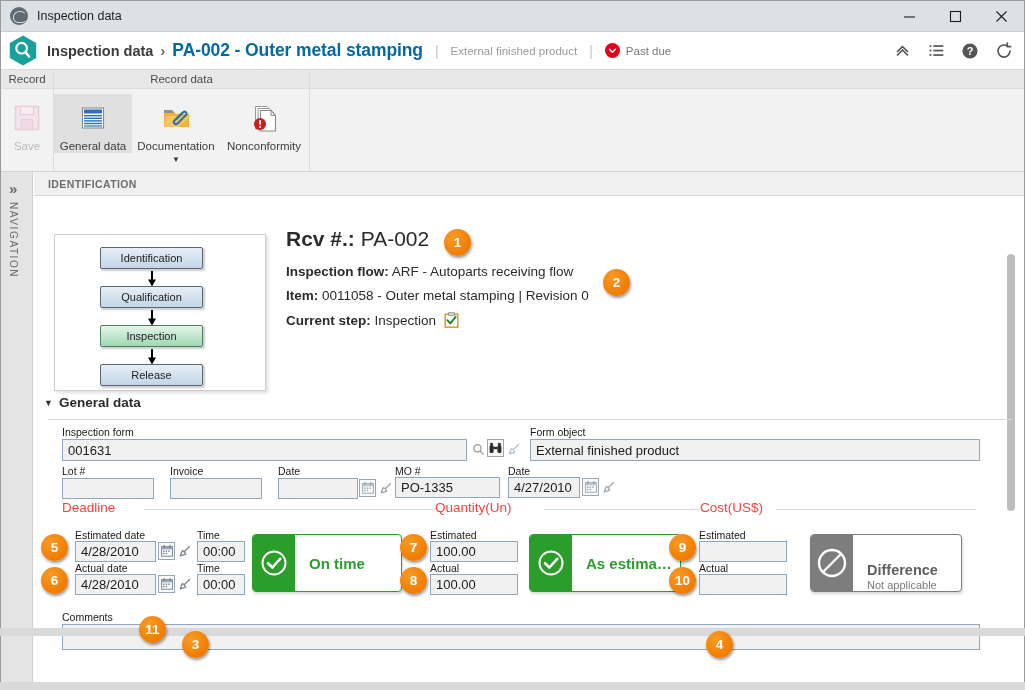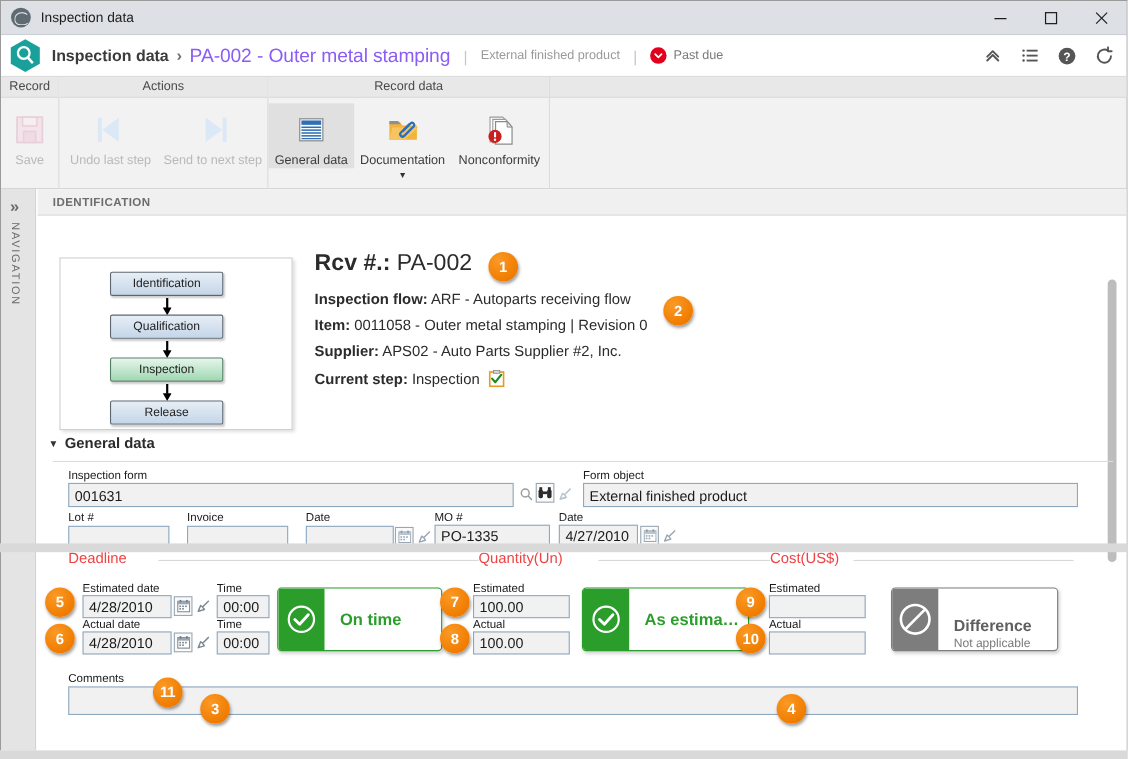--- a/index.html
+++ b/index.html
@@ -5,21 +5,21 @@
   * { box-sizing: border-box; }
   html, body {
     margin: 0; padding: 0;
     width: 1025px; height: 690px;
     overflow: hidden;
     font-family: "Liberation Sans", sans-serif;
     background: #d9d9d9;
   }
   #app {
     position: relative;
-    width: 1025px; height: 502px;
+    width: 1025px; height: 636px;
     background: #e2e2e2;
   }
 
   
   .win {
     position: absolute;
     left: 0; top: 0;
     width: 1025px; height: 682px;
     background: #ffffff;
     border: 1px solid #9a9a9a;
@@ -80,21 +80,21 @@
   }
   .hexlogo svg { display: block; }
   .bc-root {
     font-size: 14.5px; font-weight: bold; color: #3b3b3b;
   }
   .bc-sep {
     font-size: 15px; color: #6f6f6f;
     margin: 0 7px 0 7px; font-weight: bold;
   }
   .bc-title {
-    font-size: 17.5px; font-weight: normal; color: #8b5cf6;
+    font-size: 17.5px; font-weight: bold; color: #0369a1;
     letter-spacing: -0.1px;
   }
   .bc-pipe {
     color: #c6c6c6; margin: 0 12px; font-size: 14px;
   }
   .bc-sub {
     font-size: 11.5px; color: #9a9a9a;
   }
   .pastdue {
     display: flex; align-items: center; gap: 6px;
@@ -463,43 +463,20 @@
               <rect x="3.5" y="3.5" width="23" height="23" fill="#f3e3ea" stroke="#e8cfd9" stroke-width="1.6"></rect>
               <rect x="8.5" y="3.5" width="13" height="8" fill="#f7eef2" stroke="#e8cfd9" stroke-width="1.3"></rect>
               <rect x="9.5" y="16.5" width="11" height="10" fill="#f0dbe4" stroke="#e8cfd9" stroke-width="1.3"></rect>
             </svg>
           </div>
           <div class="rbtn-label">Save</div>
         </div>
       </div>
     </div>
 
-    <div class="rgroup" style="width:190px">
-      <div class="rgroup-title">Actions</div>
-      <div class="rgroup-body">
-        <div class="rbtn disabled wide">
-          <div class="rbtn-ico">
-            <svg width="34" height="30" viewBox="0 0 34 30">
-              <polygon points="24,4 24,26 9,15" fill="#dbe8f5"></polygon>
-              <rect x="5" y="4" width="3.6" height="22" fill="#dbe8f5"></rect>
-            </svg>
-          </div>
-          <div class="rbtn-label">Undo last step</div>
-        </div>
-        <div class="rbtn disabled wide">
-          <div class="rbtn-ico">
-            <svg width="34" height="30" viewBox="0 0 34 30">
-              <polygon points="10,4 10,26 25,15" fill="#dbe8f5"></polygon>
-              <rect x="25.4" y="4" width="3.6" height="22" fill="#dbe8f5"></rect>
-            </svg>
-          </div>
-          <div class="rbtn-label">Send to next step</div>
-        </div>
-      </div>
-    </div>
 
     <div class="rgroup" style="width:256px">
       <div class="rgroup-title">Record data</div>
       <div class="rgroup-body">
         <div class="rbtn active" style="width:78px">
           <div class="rbtn-ico">
             <svg width="30" height="30" viewBox="0 0 30 30">
               <rect x="4.5" y="5" width="21" height="20" fill="#fff" stroke="#8a8a8a" stroke-width="1.1"></rect>
               <rect x="6" y="6.5" width="18" height="4" fill="#2f6fb5"></rect>
               <g fill="#2f6fb5">
@@ -594,24 +571,20 @@
           </div>
           <div class="idline">
             <b>Inspection flow:</b>
             <span>ARF - Autoparts receiving flow</span>
           </div>
           <div class="idline">
             <b>Item:</b>
             <span>0011058 - Outer metal stamping | Revision 0</span>
           </div>
           <div class="idline">
-            <b>Supplier:</b>
-            <span>APS02 - Auto Parts Supplier #2, Inc.</span>
-          </div>
-          <div class="idline">
             <b>Current step:</b>
             <span>Inspection</span>
             <span class="clipico">
               <svg width="15" height="16" viewBox="0 0 15 16">
                 <rect x="1.2" y="2.2" width="12.6" height="13" fill="#fff" stroke="#e59a20" stroke-width="1.5"></rect>
                 <rect x="4.6" y="0.7" width="5.8" height="2.6" fill="#d9d9d9" stroke="#8a8a8a" stroke-width="0.8"></rect>
                 <polyline points="3.4,8.2 6.3,11.4 11.6,4.8" fill="none" stroke="#1f8a1f" stroke-width="2" stroke-linecap="round" stroke-linejoin="round"></polyline>
               </svg>
             </span>
           </div>

